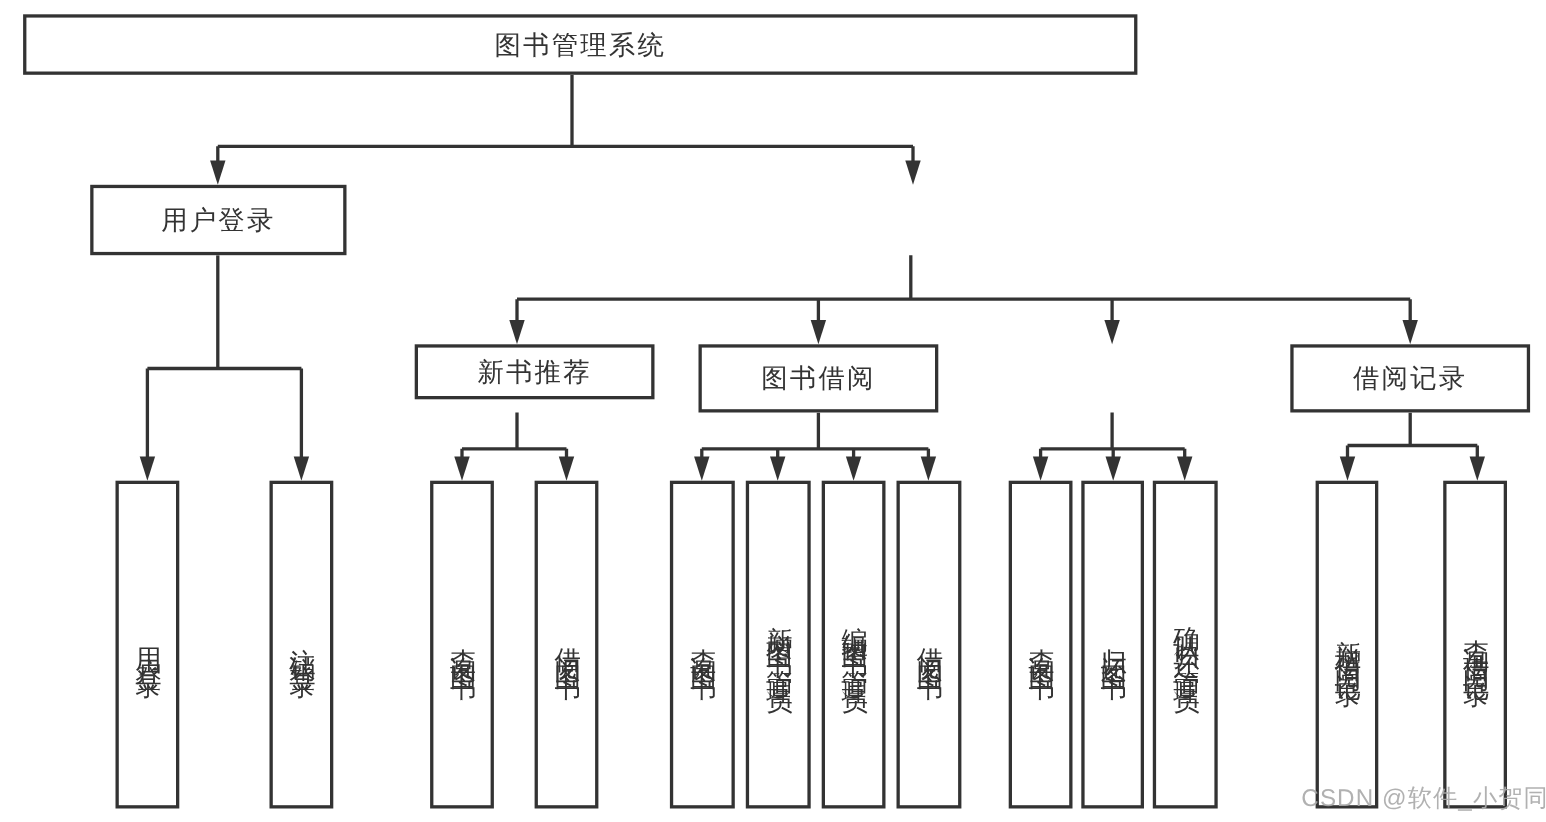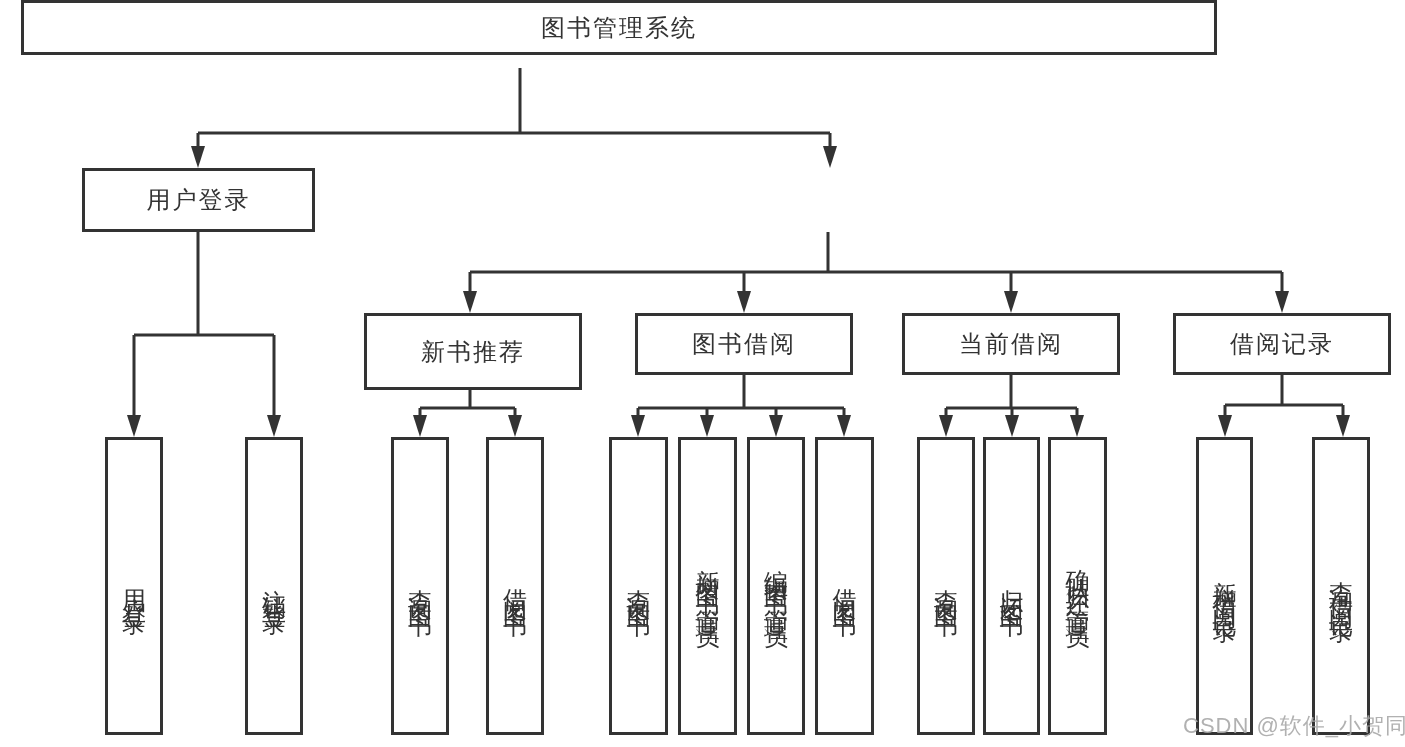--- a/index.html
+++ b/index.html
@@ -68,36 +68,33 @@
       <polygon points="1005,415 1019,415 1012,437"></polygon>
       <polygon points="1070,415 1084,415 1077,437"></polygon>
     </g>
     <g>
       <path d="M1282,375 V405 M1225,405 H1343 M1225,405 V417 M1343,405 V417"></path>
       <polygon points="1218,415 1232,415 1225,437"></polygon>
       <polygon points="1336,415 1350,415 1343,437"></polygon>
     </g>
   </svg>
 
-  <div class="node" style="left:21px;top:0;width:1196px;height:55px">
+  <div class="node" style="left:21px;top:13px;width:1013px;height:55px">
     <span>图书管理系统</span>
   </div>
 
   <div class="node" style="left:82px;top:168px;width:233px;height:64px">
     <span>用户登录</span>
   </div>
 
-  <div class="node" style="left:364px;top:313px;width:218px;height:77px">
+  <div class="node" style="left:377px;top:313px;width:218px;height:50px">
     <span>新书推荐</span>
   </div>
   <div class="node" style="left:635px;top:313px;width:218px;height:62px">
     <span>图书借阅</span>
-  </div>
-  <div class="node" style="left:902px;top:313px;width:218px;height:62px">
-    <span>当前借阅</span>
   </div>
   <div class="node" style="left:1173px;top:313px;width:218px;height:62px">
     <span>借阅记录</span>
   </div>
 
   <div class="node leaf" style="left:105px;top:437px;width:58px;height:298px">
     <span>用户登录</span>
   </div>
   <div class="node leaf" style="left:245px;top:437px;width:58px;height:298px">
     <span>注销登录</span>

